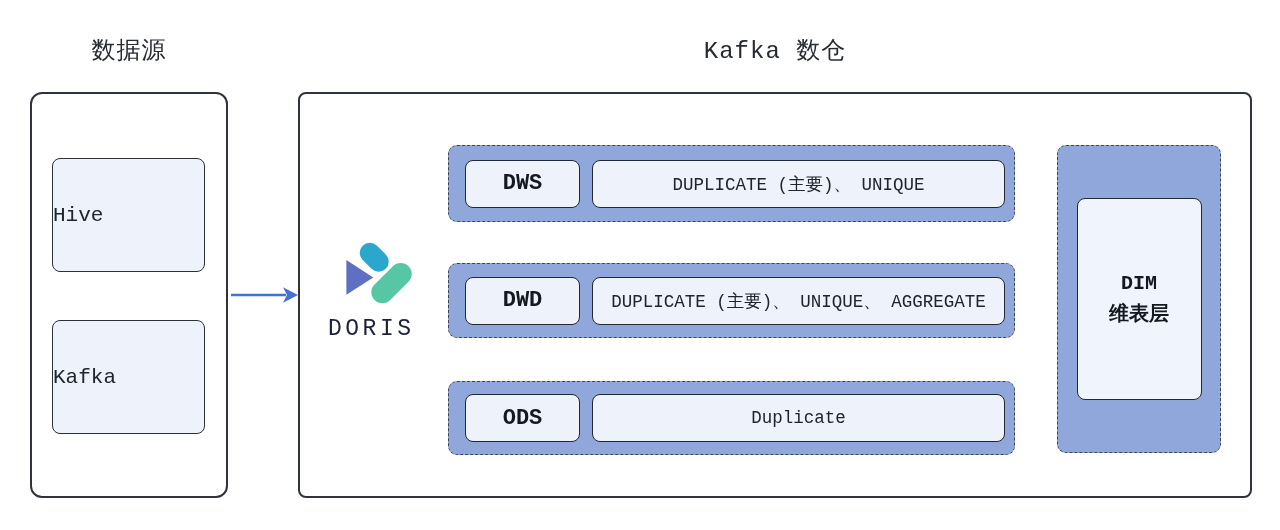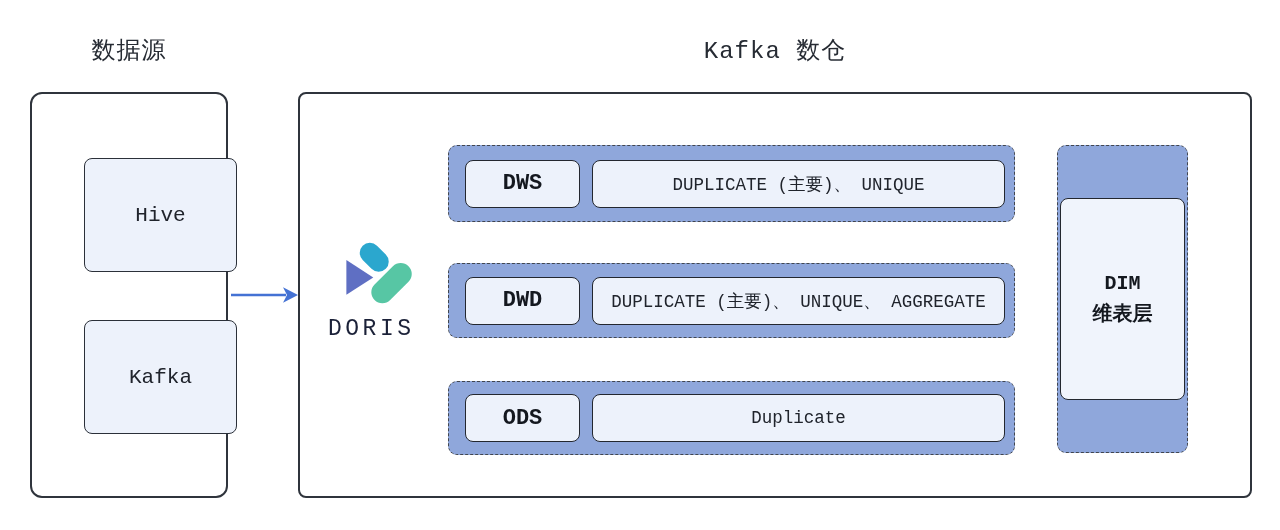--- a/index.html
+++ b/index.html
@@ -39,24 +39,22 @@
   .source-box {
     position: absolute;
     left: 20px;
     width: 153px;
     height: 114px;
     background: #EDF2FB;
     border: 1.5px solid #2B3039;
     border-radius: 8px;
     display: flex;
     align-items: center;
-    justify-content: center;
     font-size: 21px;
     color: #20242C;
-    margin-left: 32px;
   }
   .source-box.hive  { top: 64px; }
   .source-box.kafka { top: 226px; }
 
   .flow-arrow {
     position: absolute;
     left: 228px;
     top: 283px;
     width: 72px;
     height: 24px;
@@ -119,21 +117,21 @@
     justify-content: center;
     font-size: 17.5px;
     color: #20242C;
     white-space: nowrap;
   }
 
   .dim-box {
     position: absolute;
     left: 757px;
     top: 51px;
-    width: 131px;
+    width: 164px;
     height: 308px;
     background: #8FA7DB;
     border: 1.5px dashed #41464F;
     border-radius: 9px;
     display: flex;
     align-items: center;
     justify-content: center;
   }
   .dim-inner {
     width: 125px;

